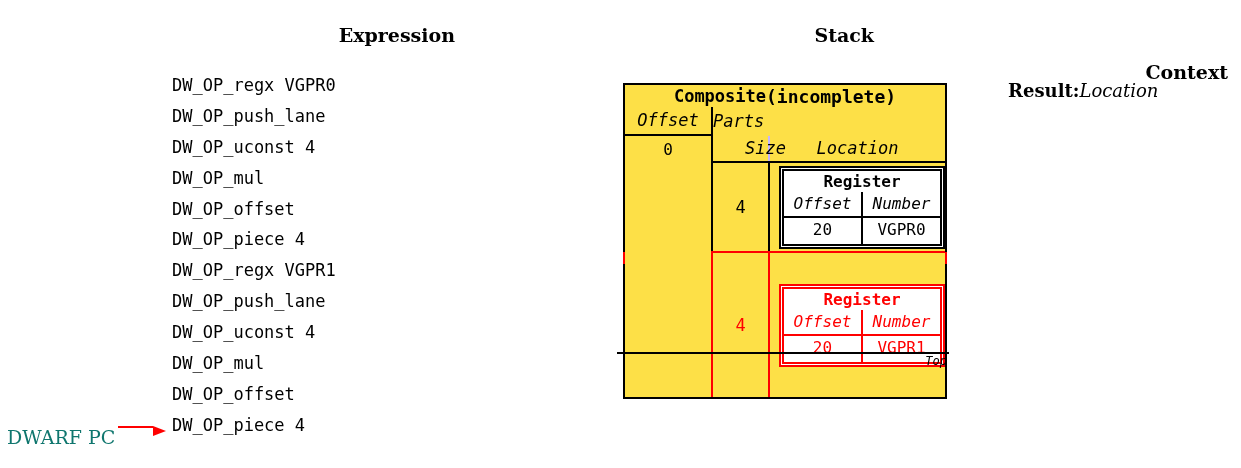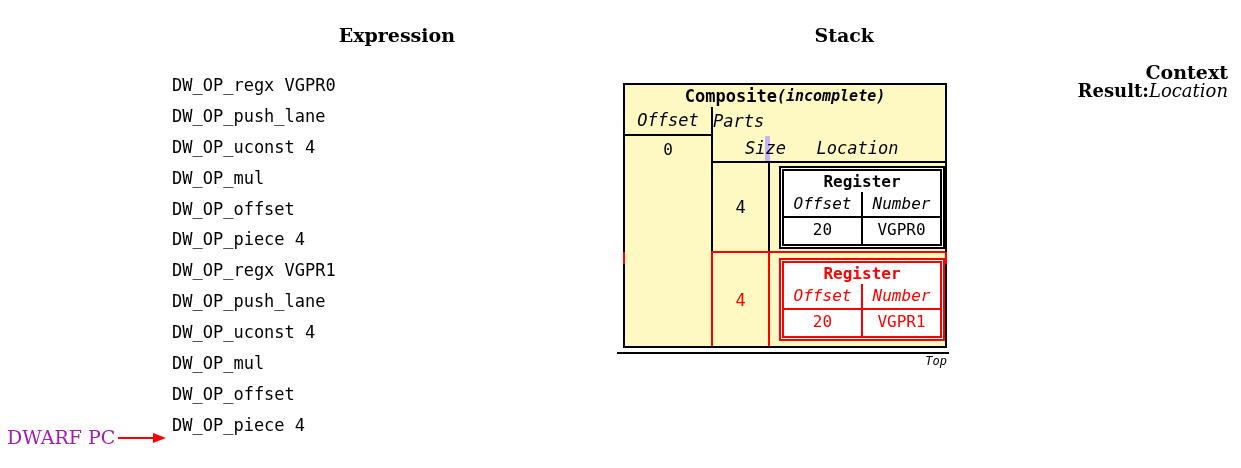--- a/index.html
+++ b/index.html
@@ -16,45 +16,45 @@
   }
   .hdr-expression { left:235px; }
   .hdr-stack      { left:654px; }
   .hdr-context    { left:1008px;margin-top:37px; }
 
   
   .expr-list { position:absolute; left:172px; top:70px; font-size:17px; }
   .expr-item { height:30.9px; line-height:30.9px; white-space:pre; }
 
   
-  .dwarf-pc { position:absolute; left:7px; top:426px; display:flex; align-items:center; color:#a21caf; }
+  .dwarf-pc { position:absolute; left:7px; top:426px; display:flex; color:#0f766e; }
   .dwarf-pc-label { font-family:"DejaVu Serif", serif; font-size:19px; line-height:23px; }
   .arrow-line { width:35px; height:2px; background:#f00; margin-left:3px; }
   .arrow-head { width:0; height:0; border-left:13px solid #f00;
                 border-top:5.5px solid transparent; border-bottom:5.5px solid transparent; }
 
   
   .stack-table {
-    position:absolute; left:623px; top:83px; width:324px; height:265px;
-    border:2px solid #000; background:#fef9c3; display:flex; flex-direction:column;
+    position:absolute; left:623px; top:83px; width:324px; height:316px;
+    border:2px solid #000; background:#fde047; display:flex; flex-direction:column;
   }
   .composite-title { height:22px; display:flex; justify-content:center; align-items:center; }
   .composite-name { font-weight:bold; font-size:17px; }
-  .composite-qual { font-weight:bold; font-style:italic; font-size:15px; }
+  .composite-qual { font-weight:bold; font-size:18px; }
   .table-body { flex:1; display:flex; }
   .offset-col { width:86px; display:flex; flex-direction:column; }
   .offset-hdr { height:29px; line-height:27px; text-align:center; font-style:italic; font-size:17px;
                 border-bottom:2px solid #000; }
   .offset-val { height:27px; line-height:27px; text-align:center; font-size:16px; }
   .parts-col { flex:1; display:flex; flex-direction:column; }
   .parts-hdr { height:29px; line-height:29px; border-left:2px solid #000;
                text-align:left; font-style:italic; font-size:17px; }
   .parts-subhdr { height:27px; display:flex; border-left:2px solid #000; border-bottom:2px solid #000;
                   font-style:italic; font-size:17px; }
-  .size-hdr { width:57px; border-right:5px solid #c4b5fd; text-align:center; line-height:25px;padding-left:32px; }
+  .size-hdr { width:57px; border-right:2px solid #c4b5fd; text-align:center; line-height:25px;padding-left:32px; }
   .loc-hdr  { flex:1; text-align:center; line-height:25px; }
   .part-row { display:flex; border-left:2px solid #000; }
   .part-row.first { height:88px; }
   .part-row.hl { flex:1; border-left-color:#f00; border-top:2px solid #f00; color:#f00; }
   .size-val { width:57px; border-right:2px solid #000; display:flex; align-items:center;
               justify-content:center; font-size:17px; }
   .part-row.hl .size-val { border-right-color:#f00; }
   .loc-val { flex:1; display:flex; align-items:center; justify-content:flex-end; }
 
   
@@ -70,21 +70,21 @@
   .red-tick { position:absolute; width:2px; height:12px; background:#f00; top:252px; }
   .red-tick.left  { left:623px; }
   .red-tick.right { left:945px; }
 
   
   .base-line { position:absolute; left:617px; top:352px; width:332px; height:2px; background:#000; }
   .top-label { position:absolute; left:623px; top:354px; width:324px; text-align:right;
                font-style:italic; font-size:12px; }
 
   
-  .context-fields { position:absolute; left:1008px; top:77px; width:220px; text-align:right;
+  .context-fields { position:absolute; left:1008px; top:77px; width:220px; text-align:left;
                     font-family:"DejaVu Serif", serif; font-size:18px; line-height:28px; }
   .ctx-label { font-weight:bold; }
   .ctx-value { font-style:italic; }
 </style>
 </head>
 <body>
 
 <div class="canvas">
 
   <div class="col-header hdr-expression">Expression</div>

